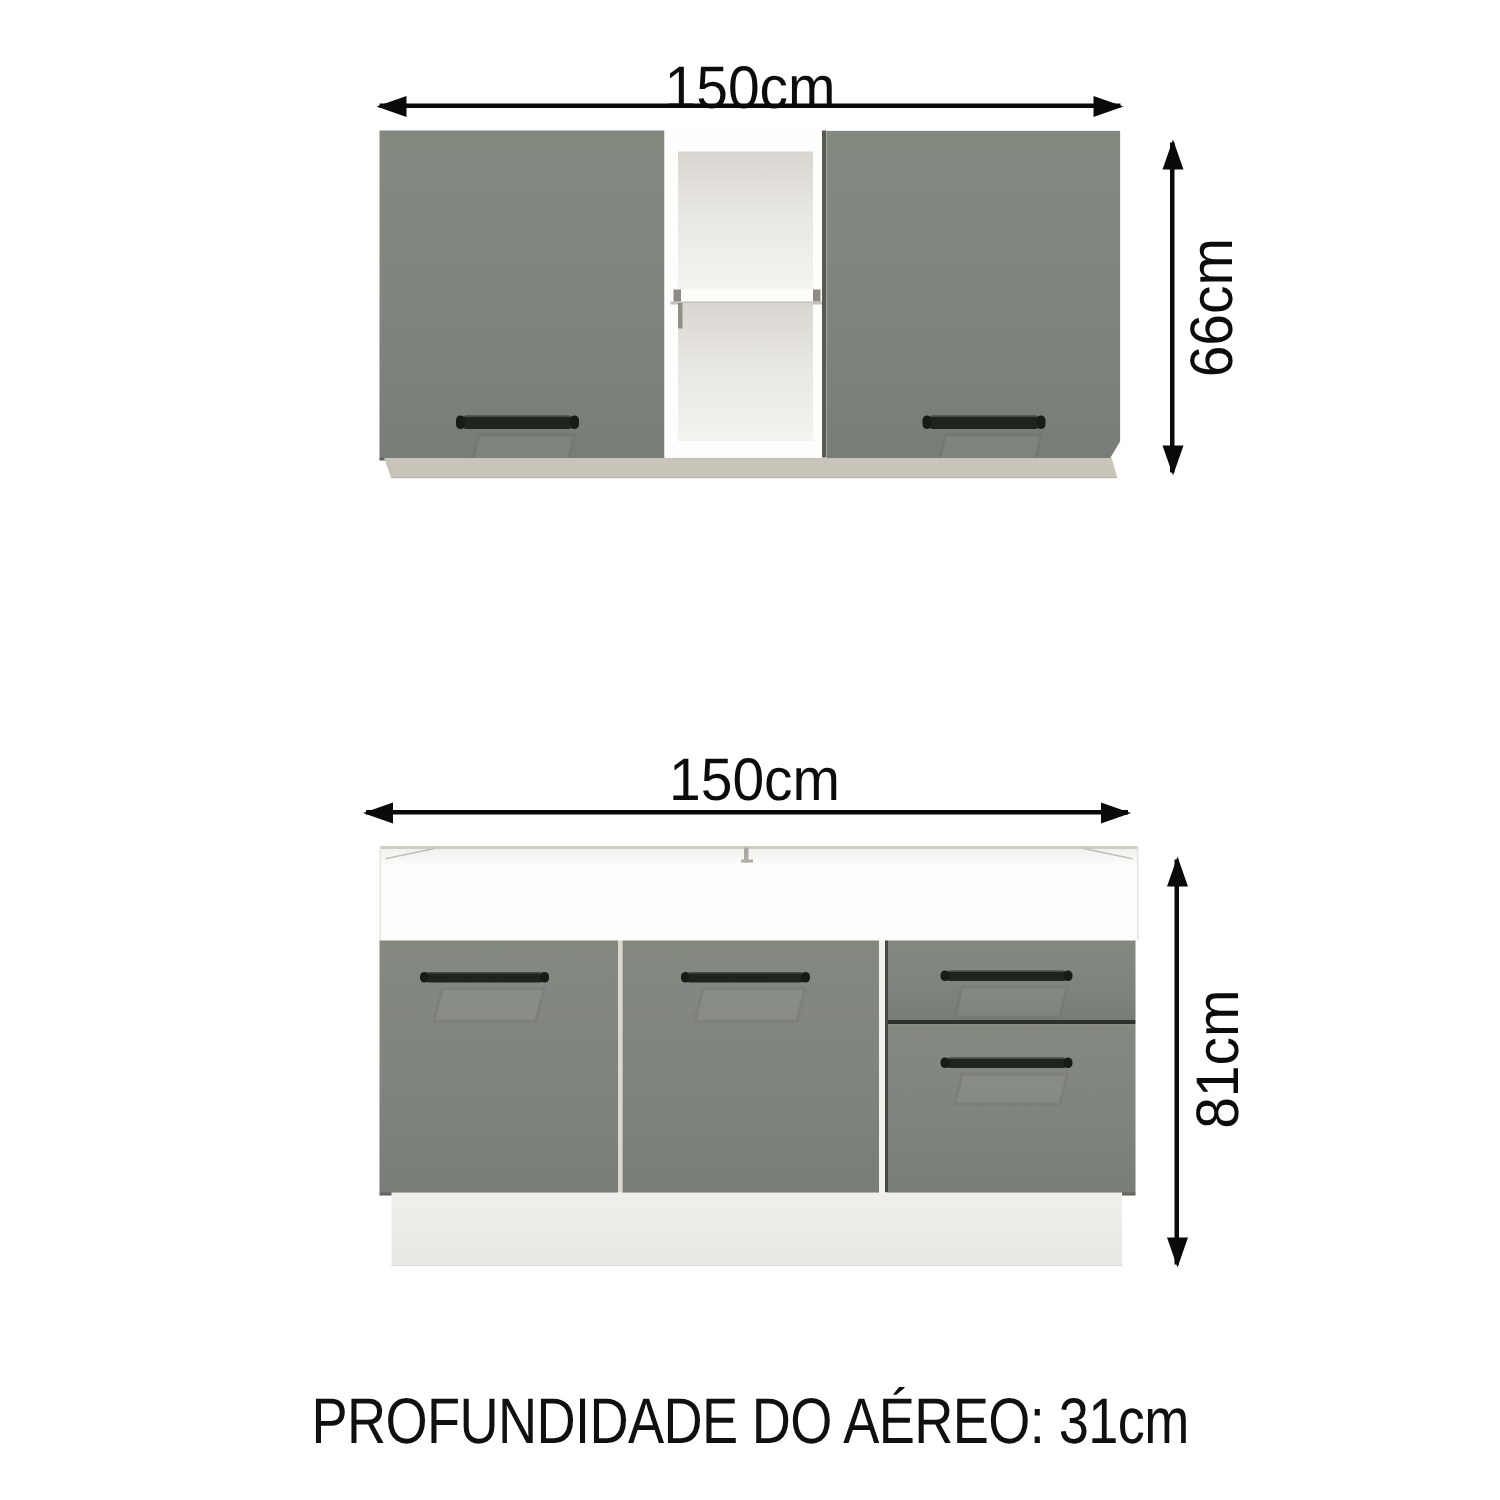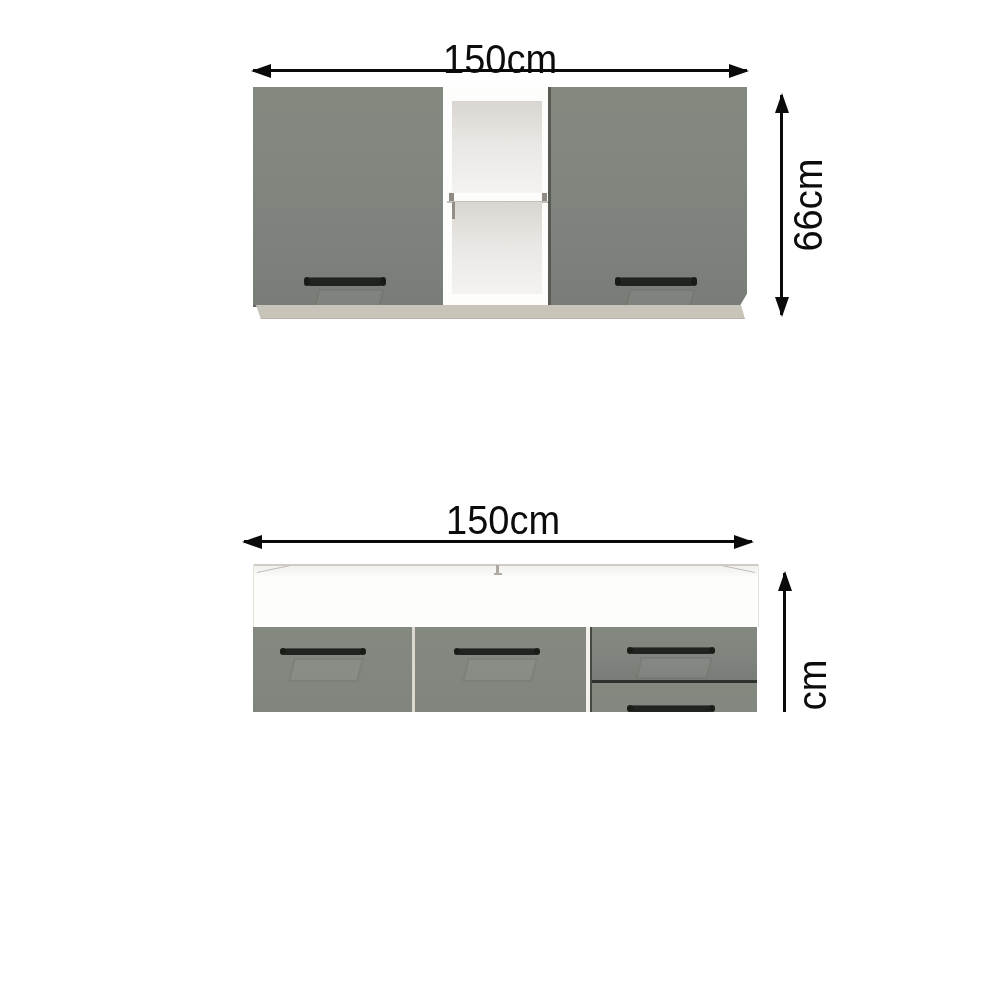--- a/index.html
+++ b/index.html
@@ -1,17 +1,17 @@
 <!DOCTYPE html>
 <html><head>
 <meta charset="utf-8">
 <style>
   html,body { margin:0; padding:0; background:#ffffff; }
   #stage {
-    position:relative; width:1000px; height:712px; background:#ffffff;
+    position:relative; width:1000px; height:1000px; background:#ffffff;
     font-family:"Liberation Sans", sans-serif; color:#0b0b0b; overflow:hidden;
   }
   .abs { position:absolute; }
 
   
   .dim-label {
     position:absolute; font-size:40px; line-height:42px; color:#0c0c0c;
     text-align:center; white-space:nowrap;
   }
   .dim-label .squeeze { display:inline-block; transform:scaleX(0.95); }
@@ -146,14 +146,17 @@
     <div class="abs" style="left:8px; top:231px; width:487px; height:48px;
          background:linear-gradient(180deg,#f0efec,#e9e8e4); border-bottom:1px solid #dddcd8;"></div>
   </div>
 
   <div class="arr-v" style="left:783px; top:573px; height:270px;"></div>
 
   <div class="dim-label rot" style="left:752px; top:686px; width:120px; height:40px;">
     <span class="squeeze">81cm</span>
   </div>
 
+  <div class="footer-line" style="top:926px;">
+    <span class="squeeze">PROFUNDIDADE DO AÉREO: 31cm</span>
+  </div>
 
 </div>
 
 </body></html>

